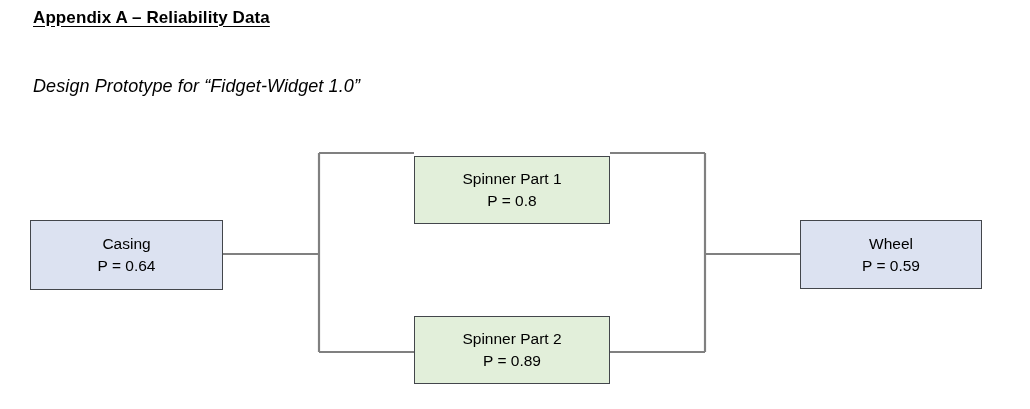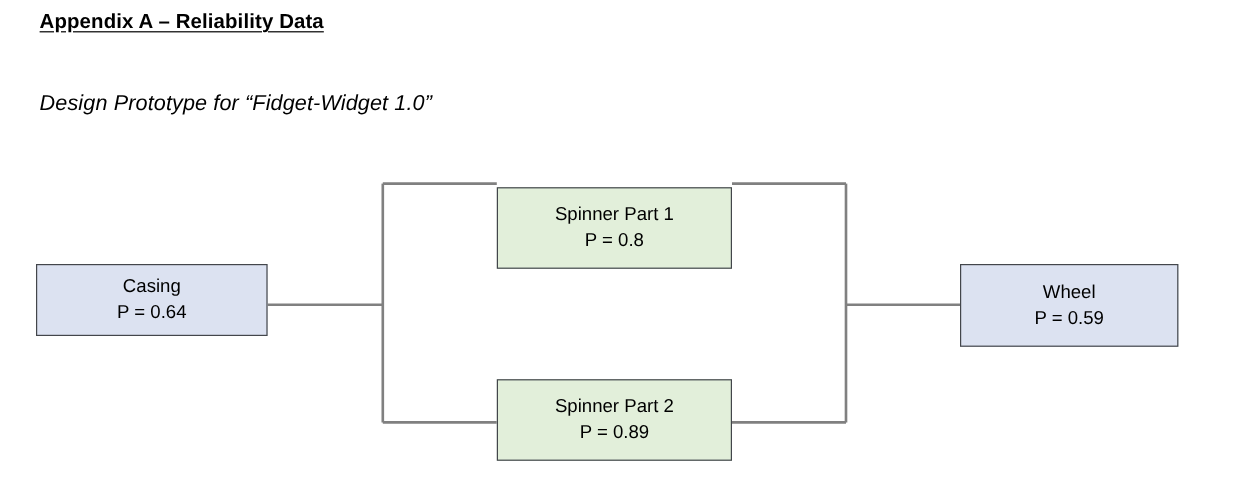--- a/index.html
+++ b/index.html
@@ -79,21 +79,21 @@
     line-height: 1.42;
     text-align: center;
     z-index: 2;
   }
   .node .nm { display: block; white-space: nowrap; }
   .node .pv { display: block; white-space: nowrap; text-align: right; }
 
   .node.blue  { background: #DCE2F1; border-color: #43464b; }
   .node.green { background: #E2EFDA; border-color: #43464b; }
 
-  #node-casing   { left: 30px;  top: 220px; width: 193px; height: 60px; }
+  #node-casing   { left: 30px;  top: 220px; width: 193px; height: 70px; }
   #node-wheel    { left: 800px; top: 220px; width: 182px; height: 69px; }
   #node-spinner1 { left: 414px; top: 120px; width: 196px; height: 68px; margin-top: 36px; }
   #node-spinner2 { left: 414px; top: 316px; width: 196px; height: 68px; }
 </style>
 </head>
 <body>
 
 <div id="page">
 
   <div class="appendix-title">Appendix A – Reliability Data</div>

